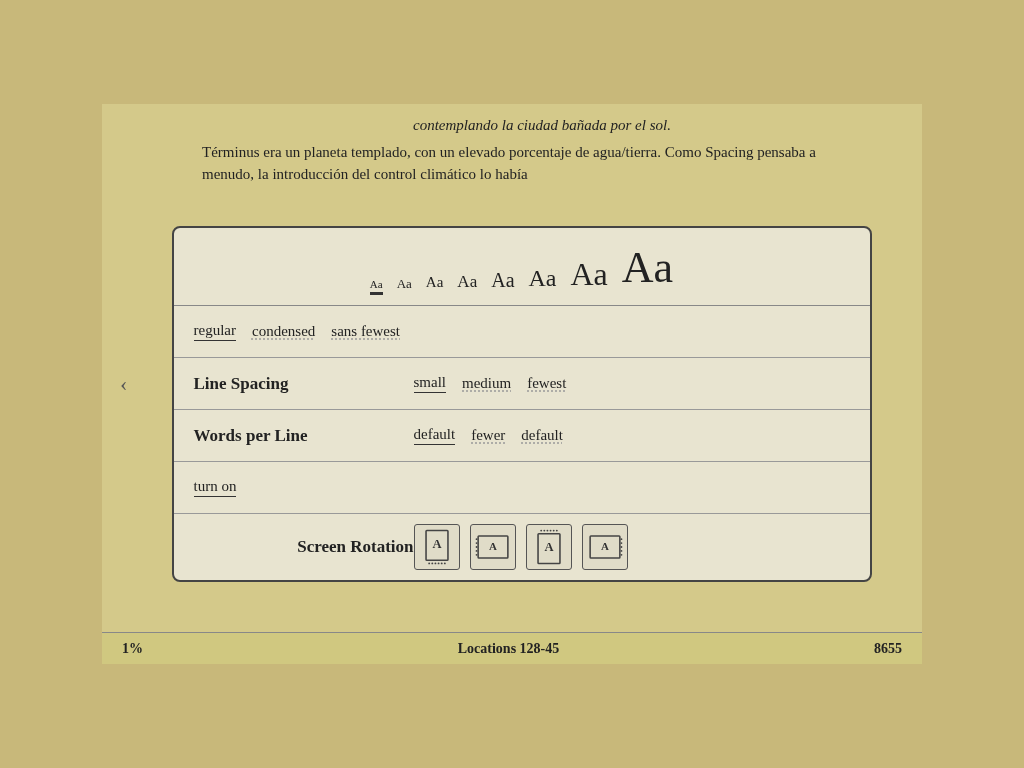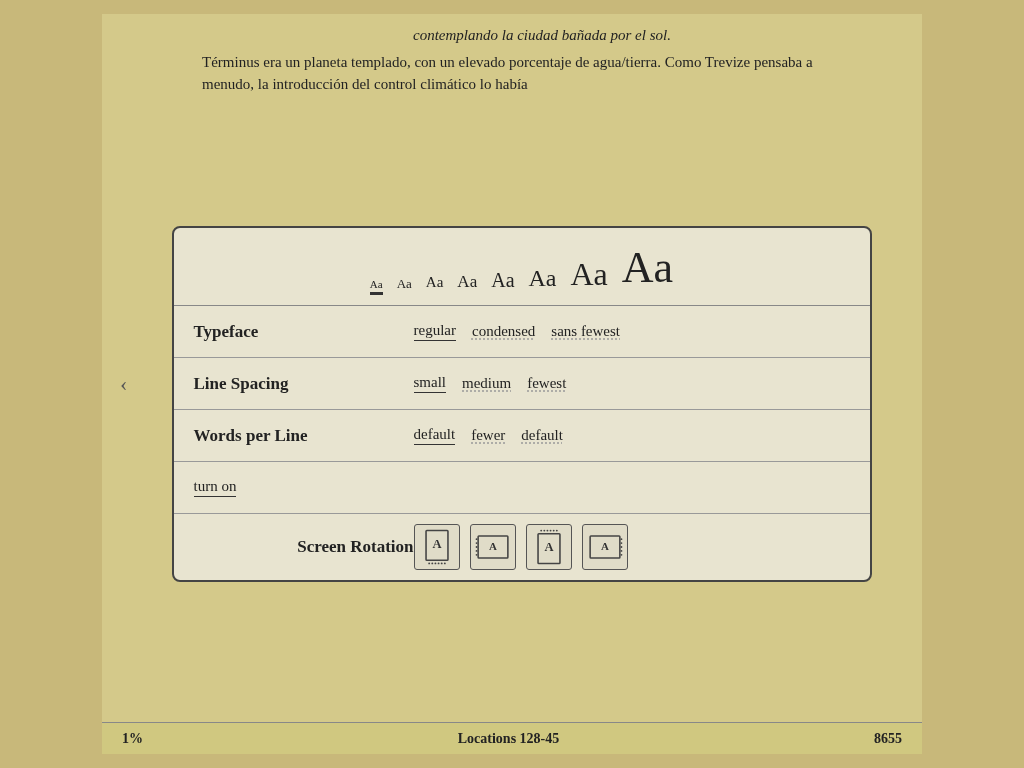--- a/index.html
+++ b/index.html
@@ -10,21 +10,21 @@
       background-color: #c8b87a;
       display: flex;
       align-items: center;
       justify-content: center;
       font-family: Georgia, serif;
       overflow: hidden;
     }
 
     .kindle-device {
       width: 820px;
-      height: 740px;
+      height: 560px;
       background-color: #d4c98a;
       position: relative;
       display: flex;
       flex-direction: column;
       align-items: center;
       justify-content: center;
       padding-left: 19px;
     }
 
     .book-text-top {
@@ -201,21 +201,21 @@
     .font-s7 { font-size: 32px; }
     .font-s8 { font-size: 44px; }
   </style>
 </head>
 <body>
 
 <div class="kindle-device">
 
   <div class="book-text-top">
     <div class="line1">contemplando la ciudad bañada por el sol.</div>
-    <div>Términus era un planeta templado, con un elevado porcentaje de agua/tierra. Como Trevize pensaba a</div>
+    <div>Términus era un planeta templado, con un elevado porcentaje de agua/tierra. Como Spacing pensaba a</div>
     <div>menudo, la introducción del control climático lo había</div>
   </div>
 
   <div class="nav-arrow">‹</div>
 
   <div class="settings-panel">
 
     <div class="font-size-row">
       <div class="font-sample selected">
         <span class="font-s1">Aa</span>
@@ -245,21 +245,20 @@
         <span class="font-s7">Aa</span>
         <div class="underline"></div>
       </div>
       <div class="font-sample">
         <span class="font-s8">Aa</span>
         <div class="underline"></div>
       </div>
     </div>
 
     <div class="setting-row">
-      <div class="setting-label">Typeface</div>
       <div class="setting-options">
         <span class="setting-option active-underline">regular</span>
         <span class="setting-option">condensed</span>
         <span class="setting-option">sans fewest</span>
       </div>
     </div>
 
     <div class="setting-row">
       <div class="setting-label">Line Spacing</div>
       <div class="setting-options">

